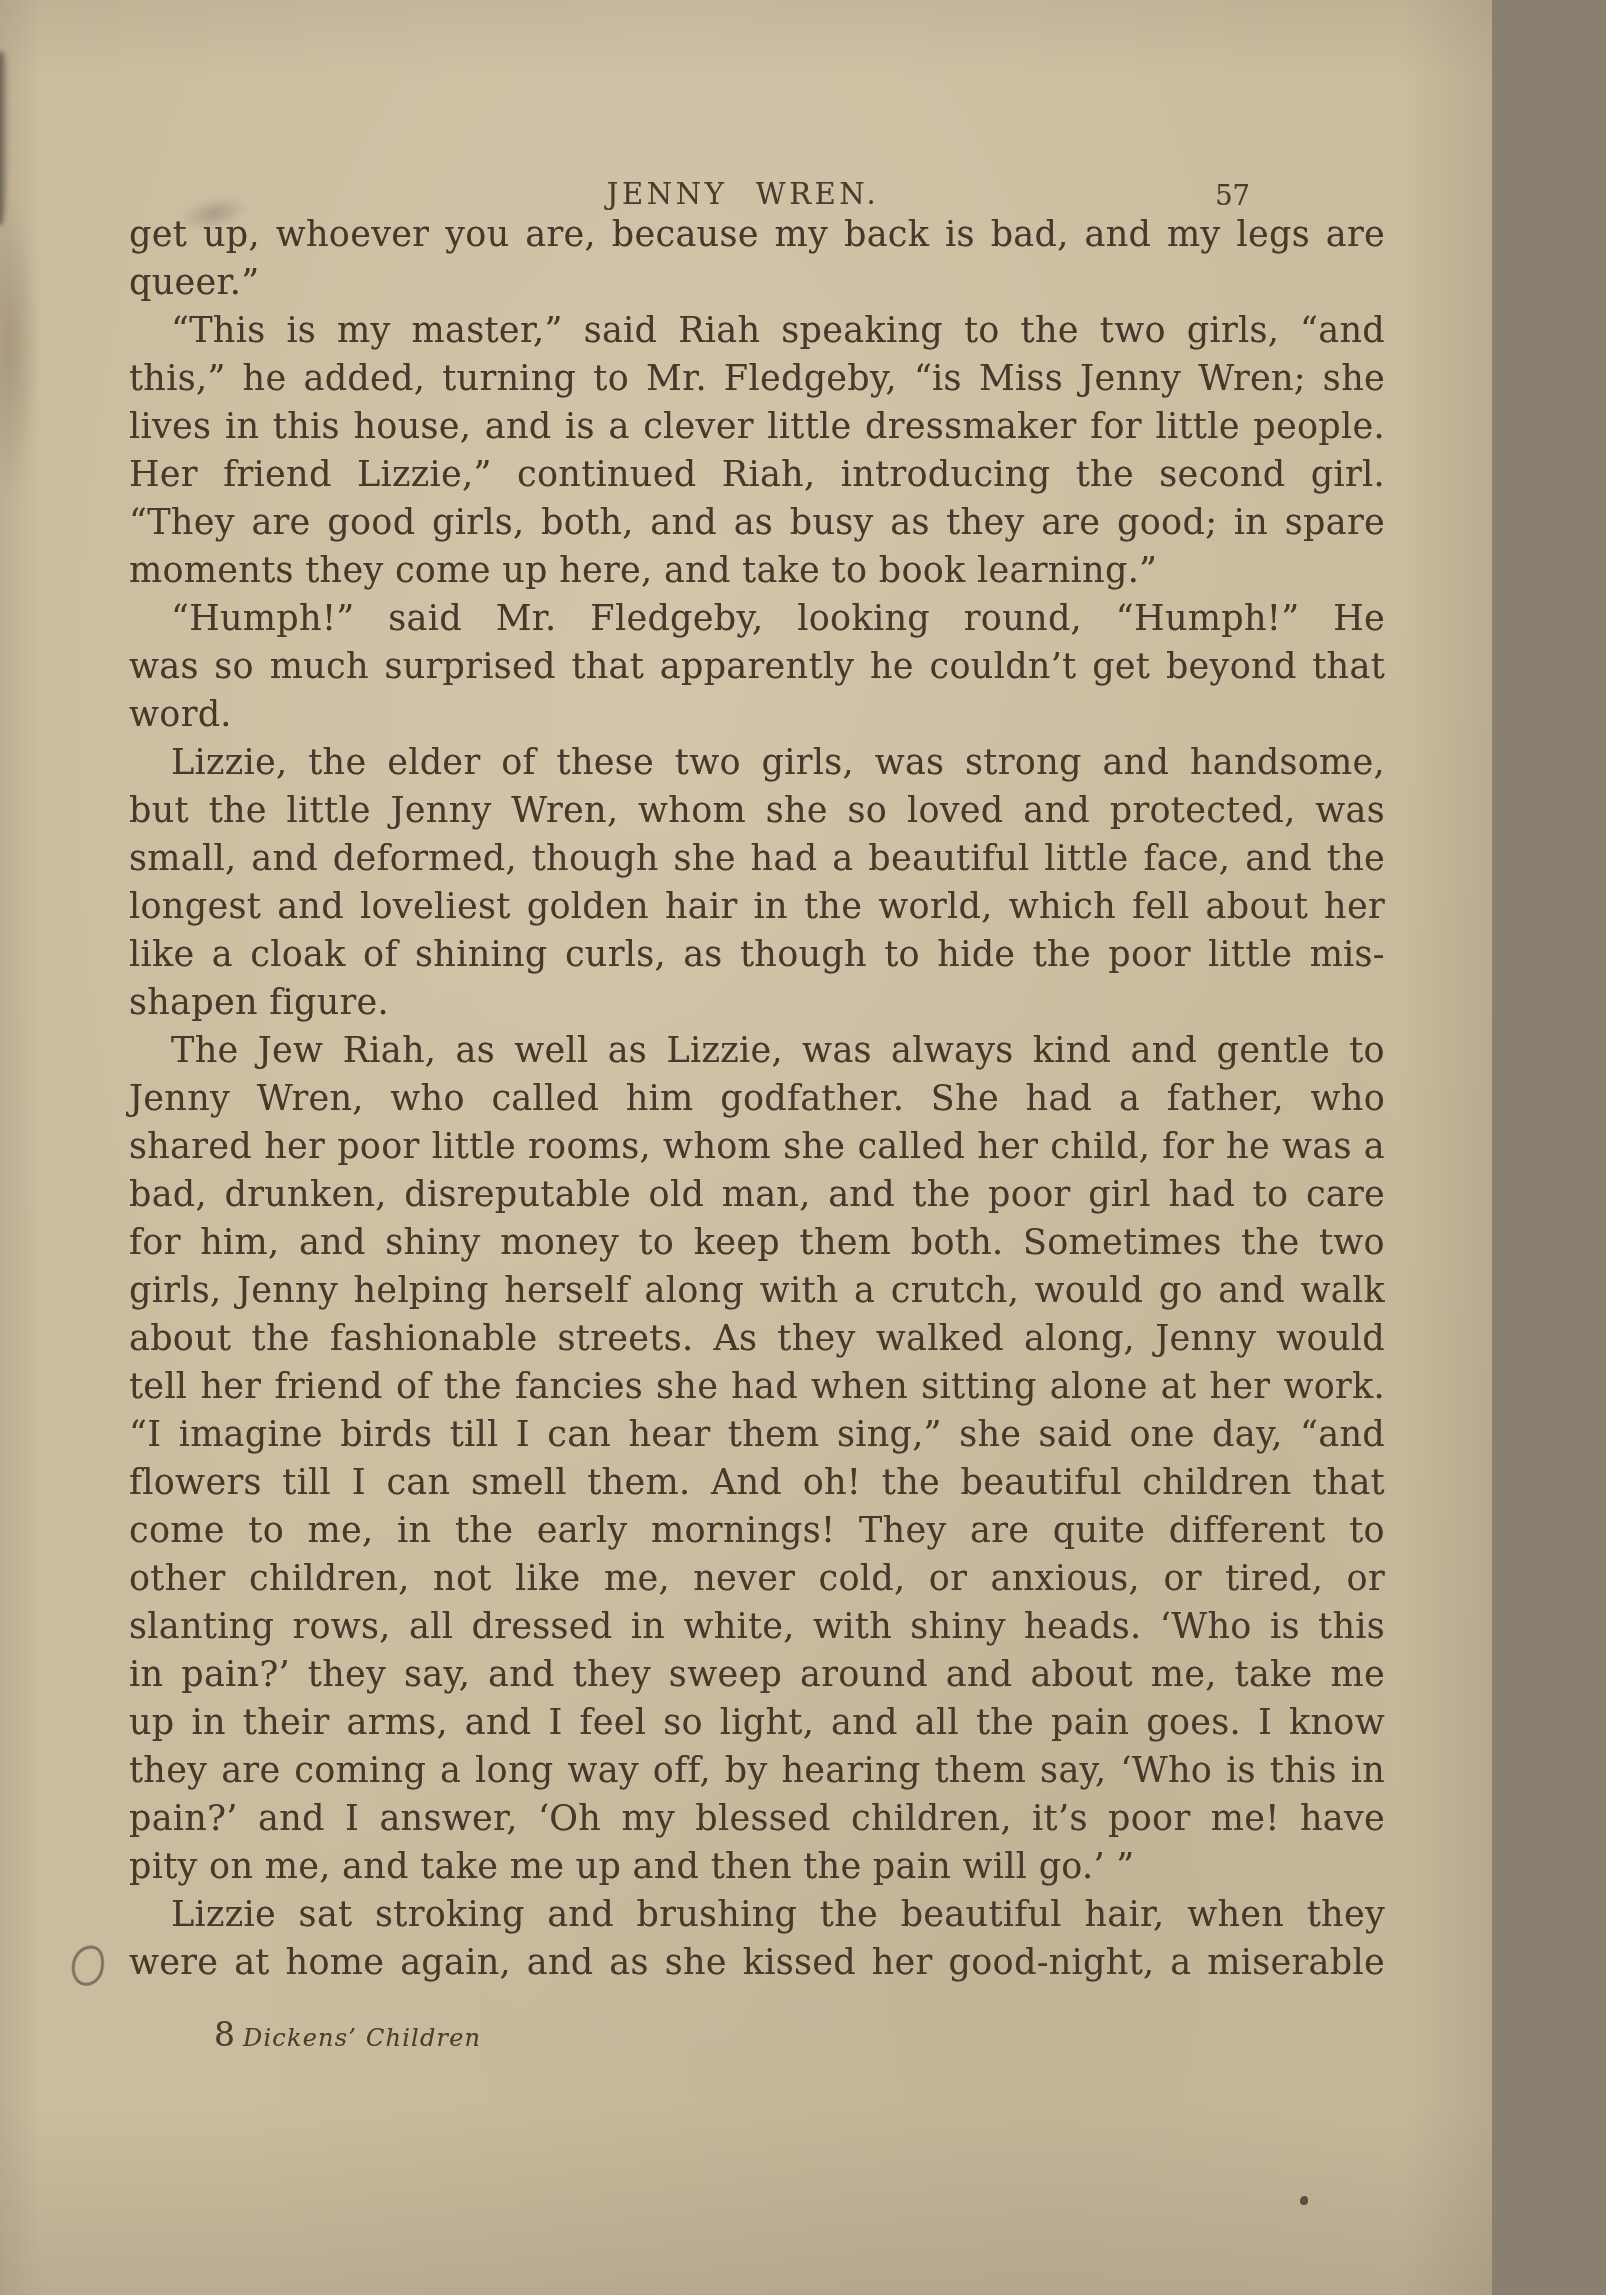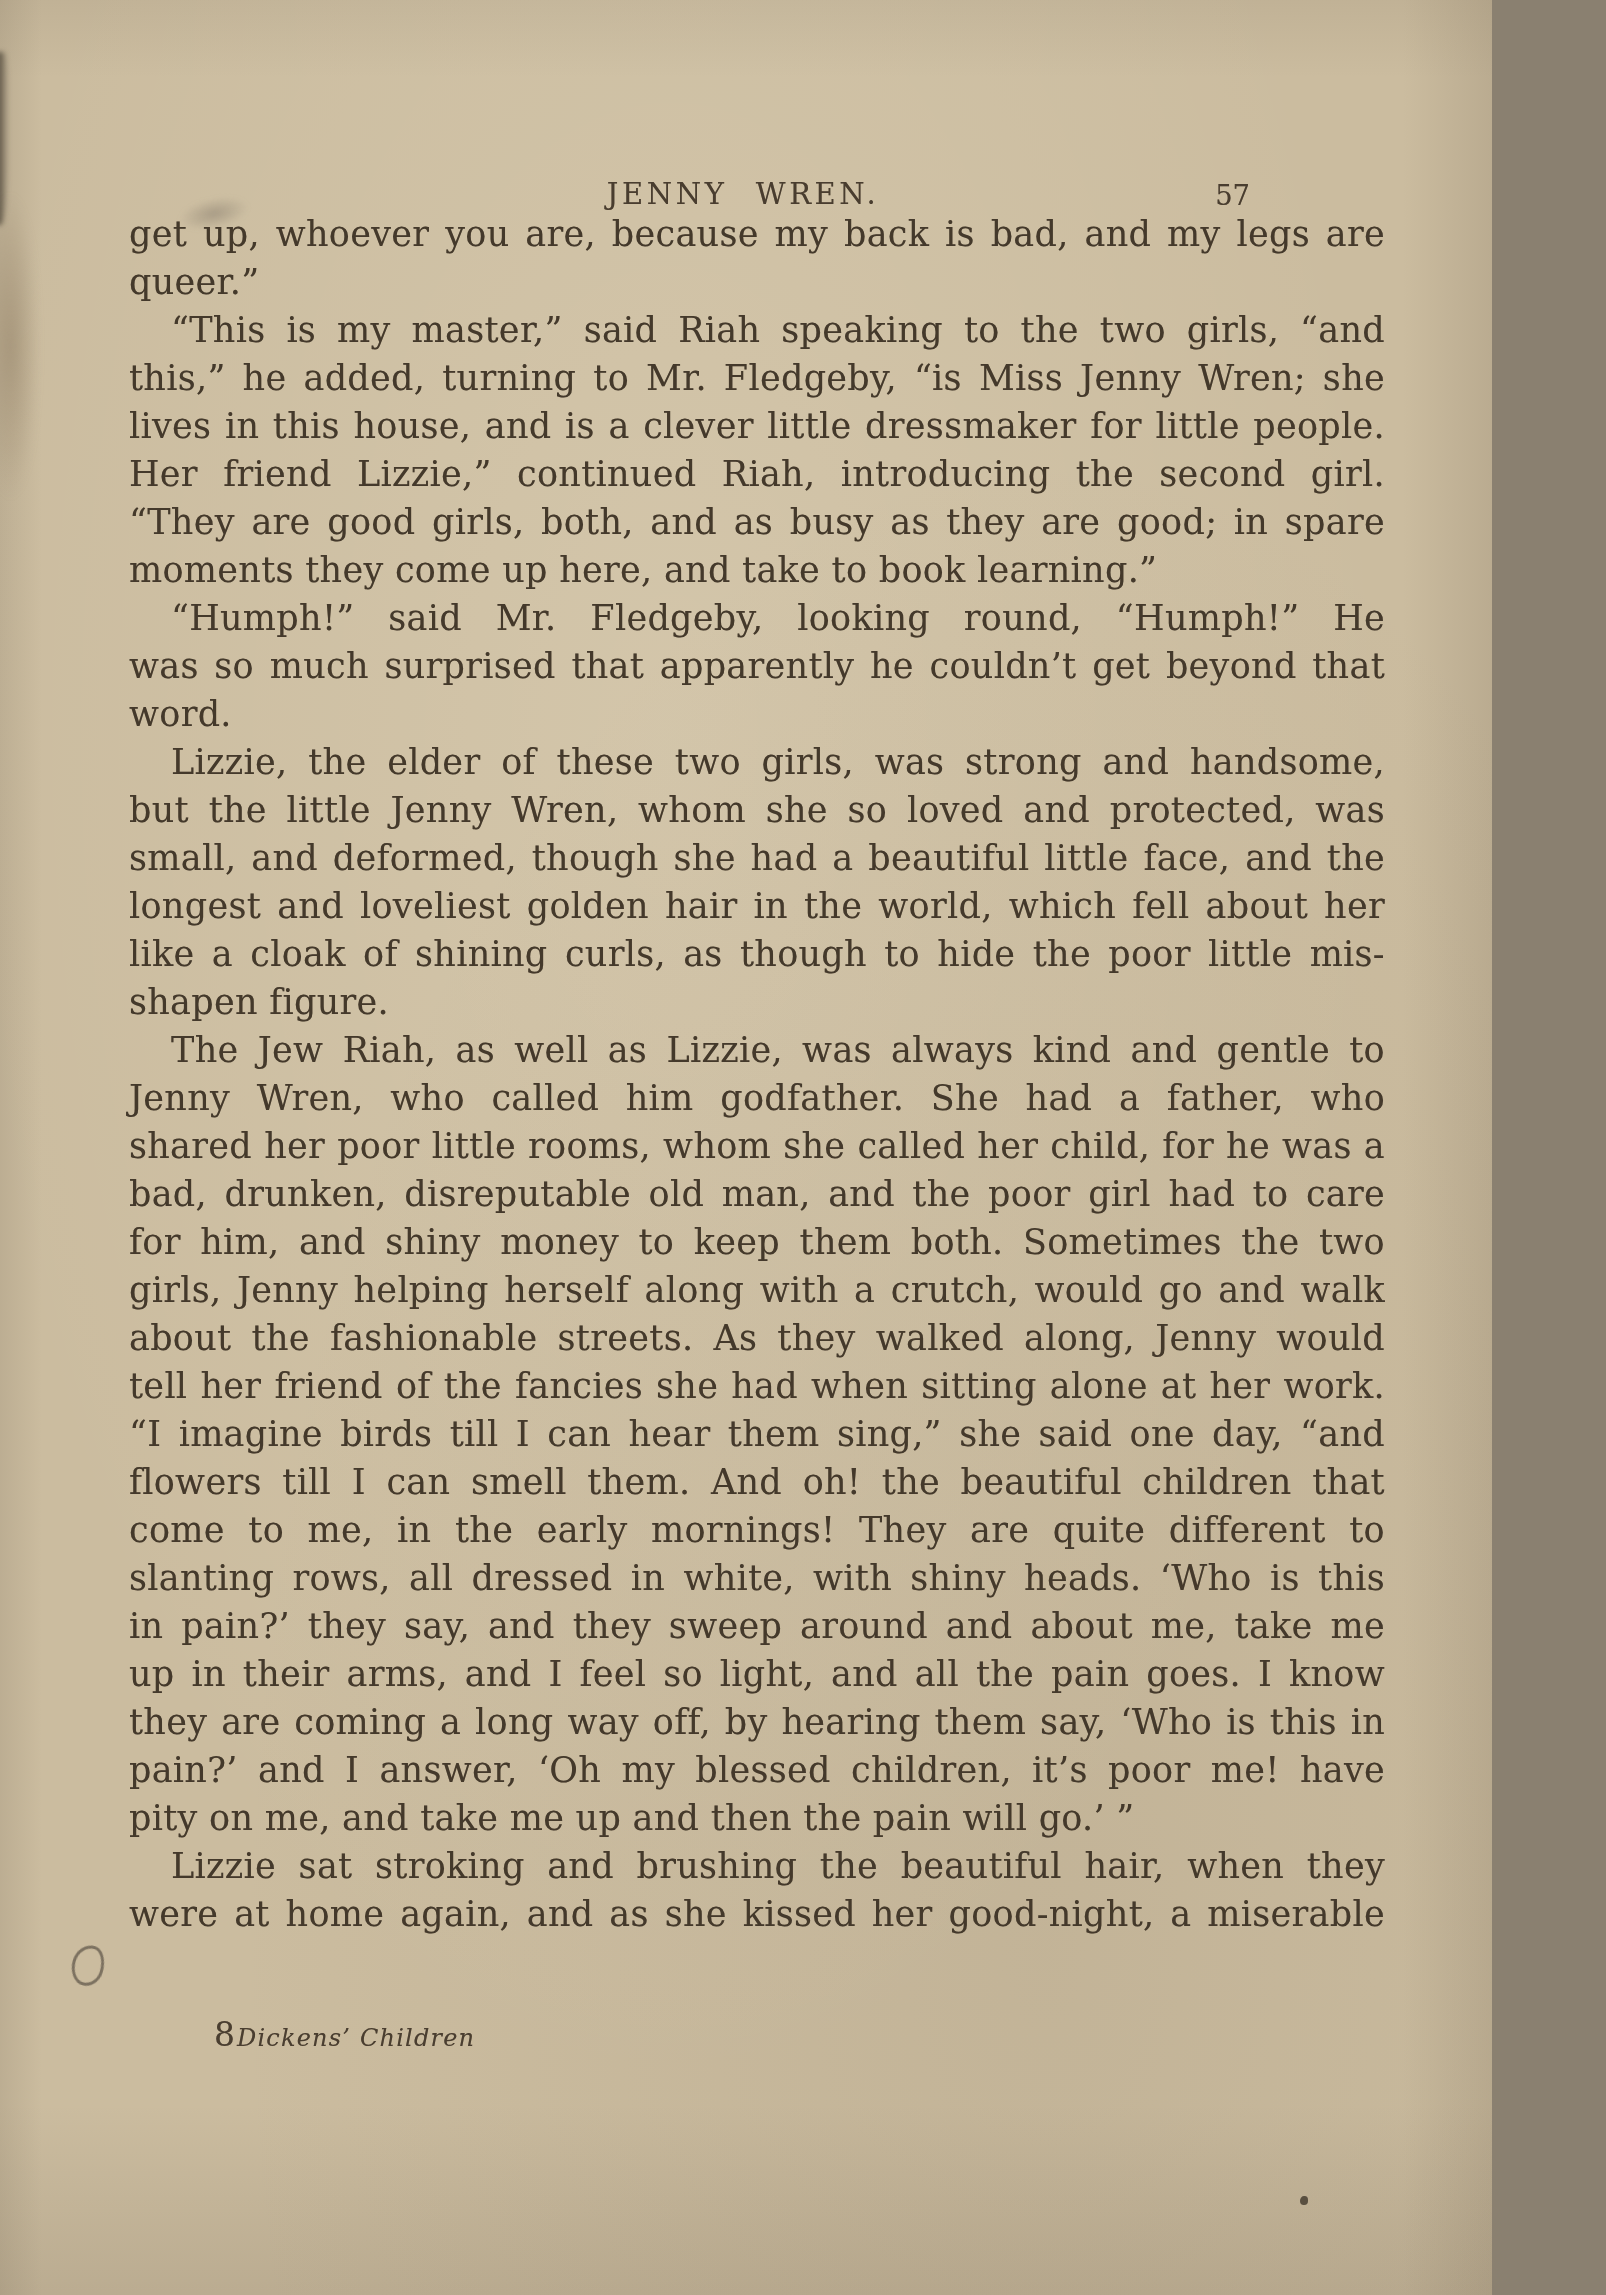--- a/index.html
+++ b/index.html
@@ -97,21 +97,21 @@
   }
   .sig-num {
     font-size: 33px;
     color: #4a3e30;
     text-shadow: 0 0 0.6px rgba(68,57,43,0.4);
   }
   .sig-title {
     font-size: 24px;
     font-style: italic;
     letter-spacing: 1.2px;
-    margin-left: 2px;
+    margin-left: 8px;
     color: #4a3e30;
     text-shadow: 0 0 0.6px rgba(68,57,43,0.4);
   }
 </style>
 </head>
 <body>
 
 <div class="page">
 
   <div class="edge-top-left"></div>
@@ -146,20 +146,21 @@
       <div class="line">Jenny Wren, who called him godfather.  She had a father, who</div>
       <div class="line">shared her poor little rooms, whom she called her child, for he was a</div>
       <div class="line">bad, drunken, disreputable old man, and the poor girl had to care</div>
       <div class="line">for him, and shiny money to keep them both.  Sometimes the two</div>
       <div class="line">girls, Jenny helping herself along with a crutch, would go and walk</div>
       <div class="line">about the fashionable streets.  As they walked along, Jenny would</div>
       <div class="line">tell her friend of the fancies she had when sitting alone at her work.</div>
       <div class="line">“I imagine birds till I can hear them sing,” she said one day, “and</div>
       <div class="line">flowers till I can smell them.  And oh! the beautiful children that</div>
       <div class="line">come to me, in the early mornings!  They are quite different to</div>
+      <div class="line">other children, not like me, never cold, or anxious, or tired, or</div>
       <div class="line">slanting rows, all dressed in white, with shiny heads.  ‘Who is this</div>
       <div class="line">in pain?’ they say, and they sweep around and about me, take me</div>
       <div class="line">up in their arms, and I feel so light, and all the pain goes.  I know</div>
       <div class="line">they are coming a long way off, by hearing them say, ‘Who is this in</div>
       <div class="line">pain?’ and I answer, ‘Oh my blessed children, it’s poor me! have</div>
       <div class="line par-end">pity on me, and take me up and then the pain will go.’ ”</div>
       <div class="line indent">Lizzie sat stroking and brushing the beautiful hair, when they</div>
       <div class="line">were at home again, and as she kissed her good-night, a miserable</div>
     </main>
 

